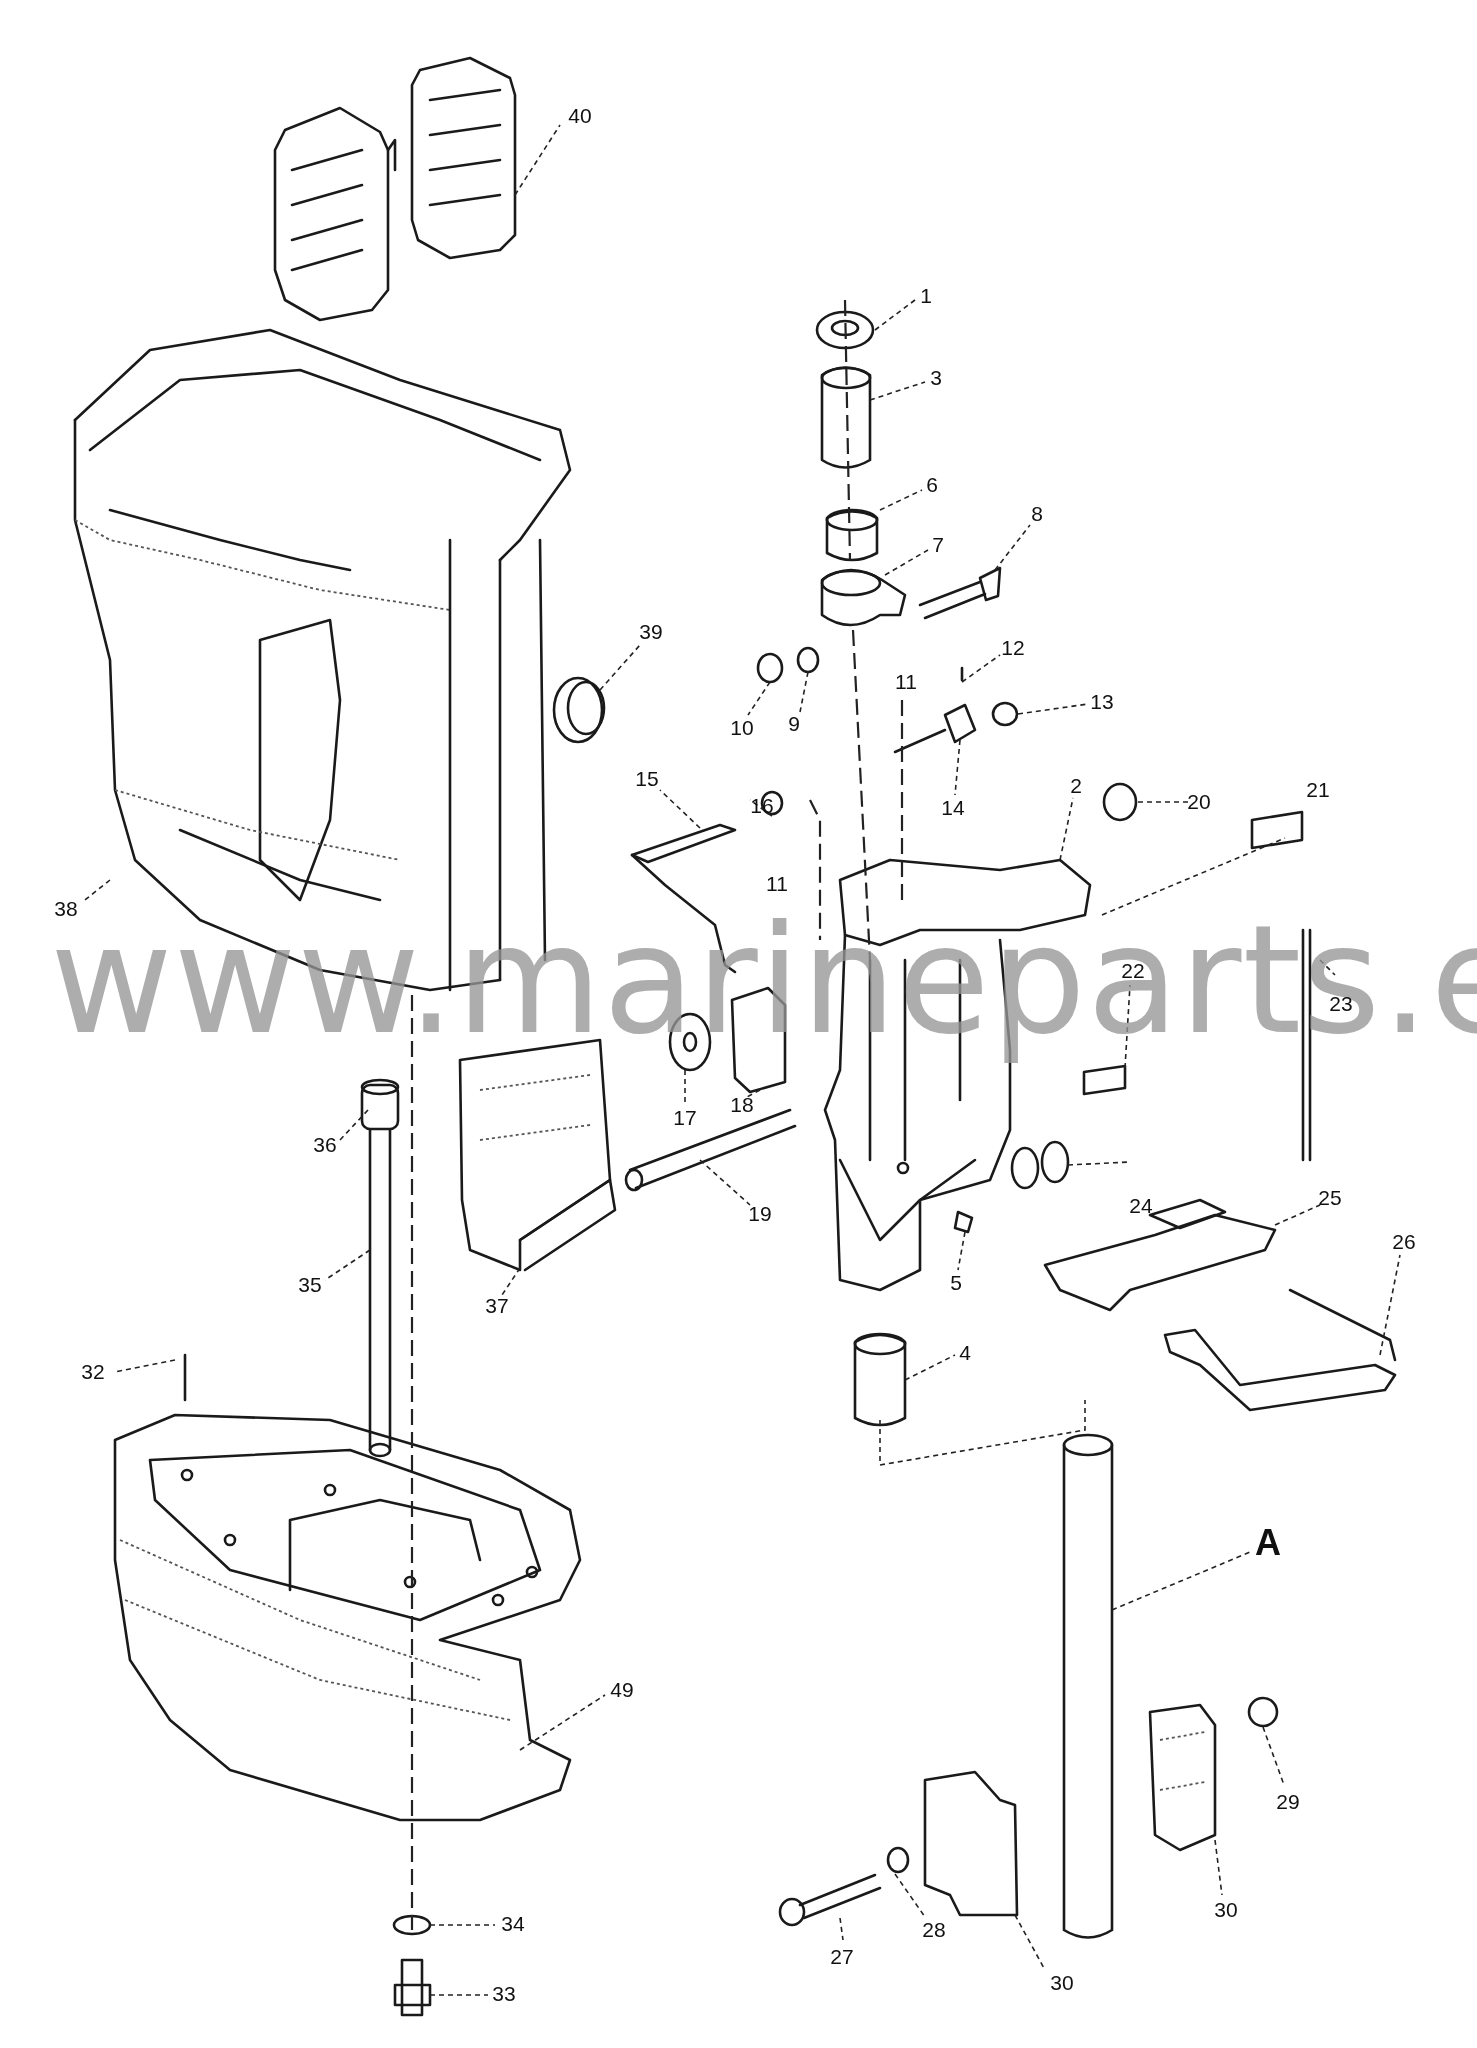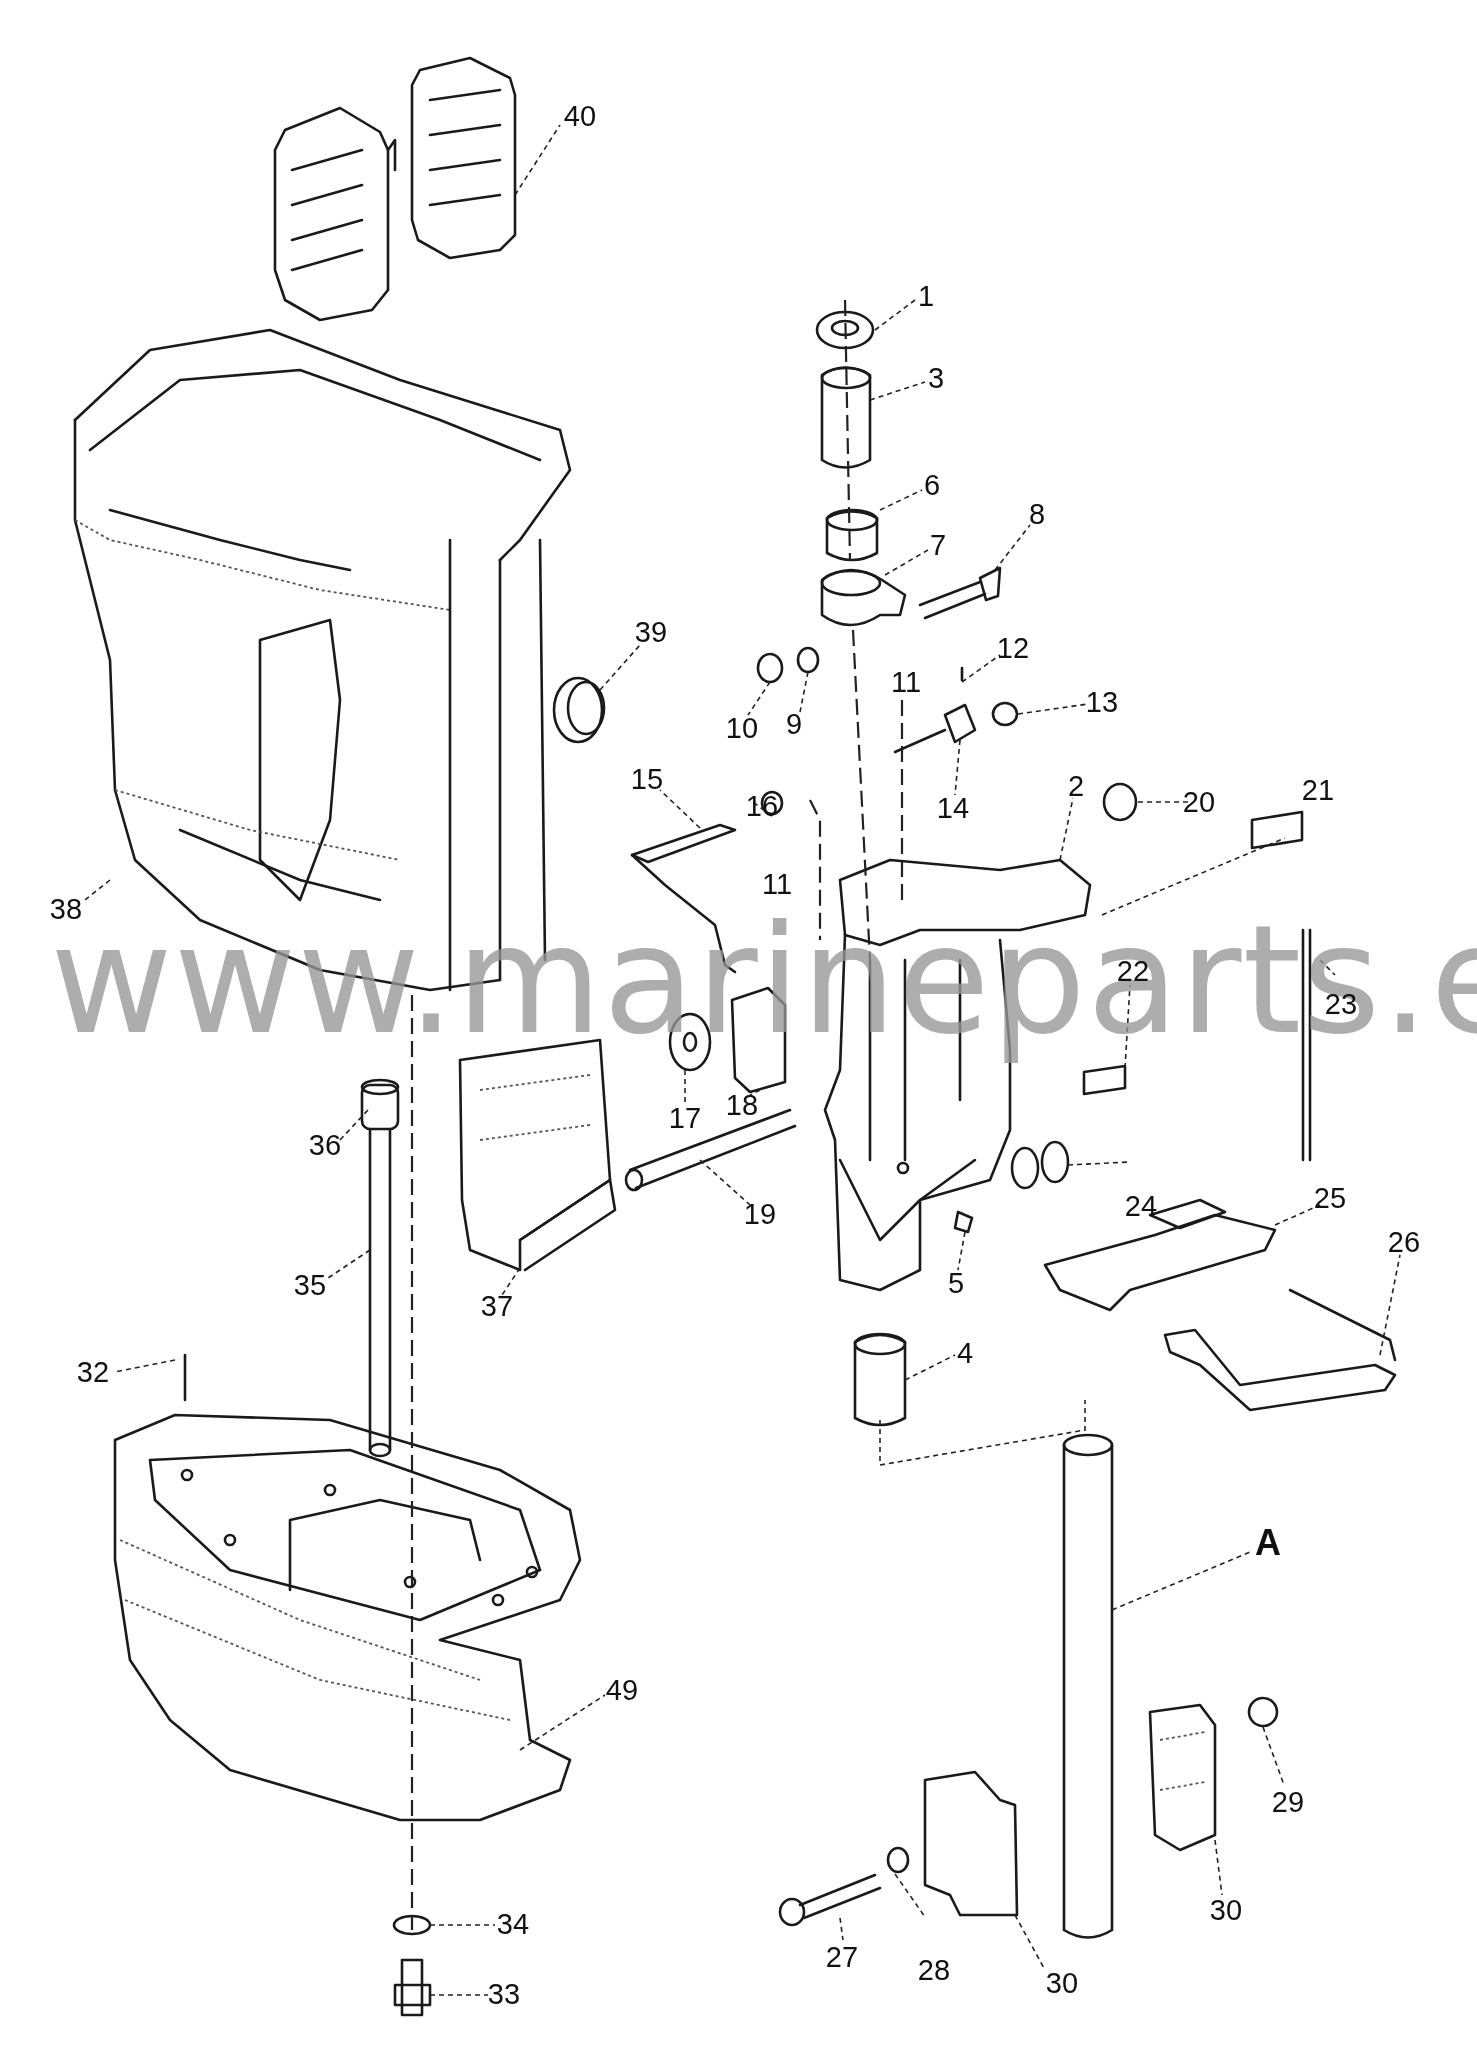--- a/index.html
+++ b/index.html
@@ -2,21 +2,21 @@
 <html><head>
 <meta charset="utf-8">
 <style>
   html,body{margin:0;padding:0;background:#ffffff;}
   #stage{position:relative;width:1477px;height:2048px;overflow:hidden;background:#fff;}
   svg#drawing{position:absolute;left:0;top:0;}
   .part{fill:none;stroke:#1a1a1a;stroke-width:2.6;stroke-linejoin:round;stroke-linecap:round;}
   .faint{fill:none;stroke:#555;stroke-width:1.8;stroke-dasharray:3 3;}
   .lead{fill:none;stroke:#222;stroke-width:1.6;stroke-dasharray:5 4;}
   .axis{fill:none;stroke:#222;stroke-width:2.2;stroke-dasharray:16 7;}
-  .callout{position:absolute;font-family:"Liberation Sans",sans-serif;font-size:29px;color:#111;font-weight:normal;transform:translate(-50%,-50%);white-space:nowrap;}
+  .callout{position:absolute;font-family:"Liberation Sans",sans-serif;font-size:21px;color:#111;font-weight:normal;transform:translate(-50%,-50%);white-space:nowrap;}
   .callout.big{font-size:36px;font-weight:bold;}
   .watermark{position:absolute;left:50px;top:905px;font-family:"DejaVu Sans",sans-serif;font-size:150px;color:rgba(150,150,150,0.78);letter-spacing:1px;white-space:nowrap;line-height:1;}
 </style>
 </head>
 <body>
 
 <div id="stage">
   <svg id="drawing" width="1477" height="2048" viewBox="0 0 1477 2048">
 
     <g>
@@ -246,18 +246,18 @@
       <div class="callout" style="left: 956px; top: 1283px;">5</div>
       <div class="callout" style="left: 310px; top: 1285px; text-align: right;">35</div>
       <div class="callout" style="left: 497px; top: 1306px;">37</div>
       <div class="callout" style="left: 965px; top: 1353px;">4</div>
       <div class="callout" style="left: 93px; top: 1372px;">32</div>
       <div class="callout big" style="left: 1268px; top: 1543px;">A</div>
       <div class="callout" style="left: 622px; top: 1690px;">49</div>
       <div class="callout" style="left: 1288px; top: 1802px;">29</div>
       <div class="callout" style="left: 1226px; top: 1910px;">30</div>
       <div class="callout" style="left: 513px; top: 1924px;">34</div>
-      <div class="callout" style="left: 934px; top: 1930px; margin-top: 40px;">28</div>
+      <div class="callout" style="left: 934px; top: 1930px;">28</div>
       <div class="callout" style="left: 842px; top: 1957px;">27</div>
       <div class="callout" style="left: 504px; top: 1994px;">33</div>
       <div class="callout" style="left: 1062px; top: 1983px;">30</div>
     </div>
 </div>
 
 </body></html>

